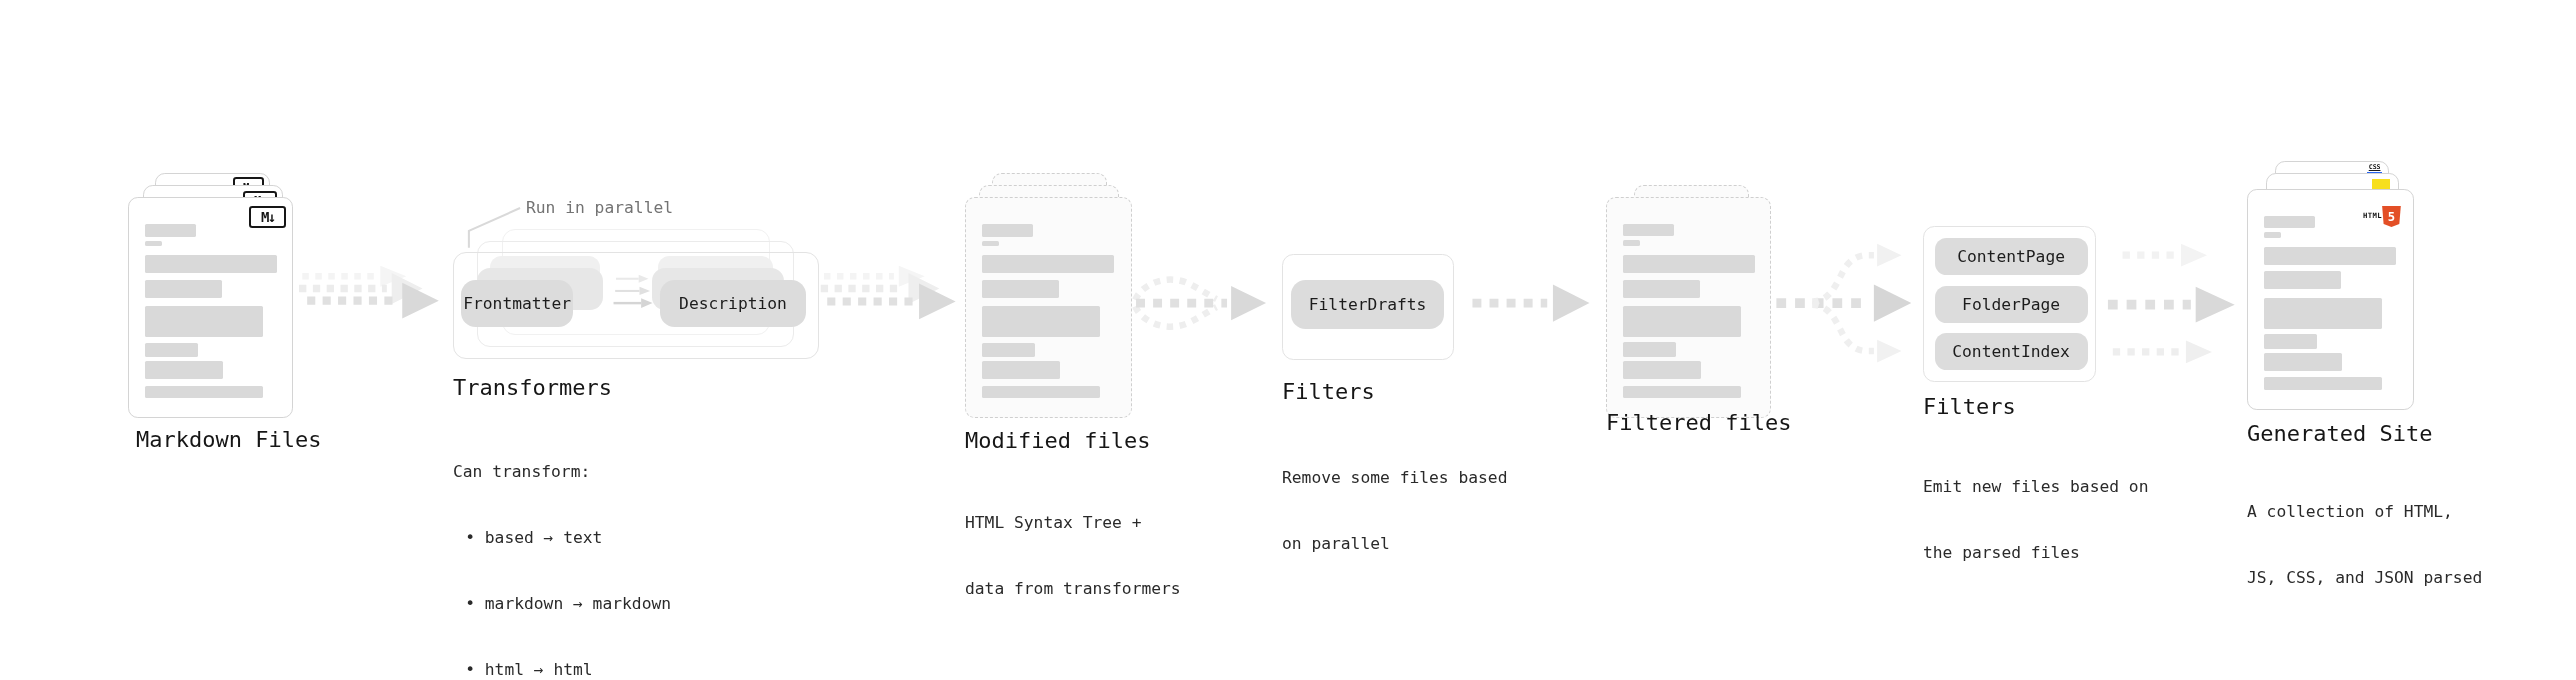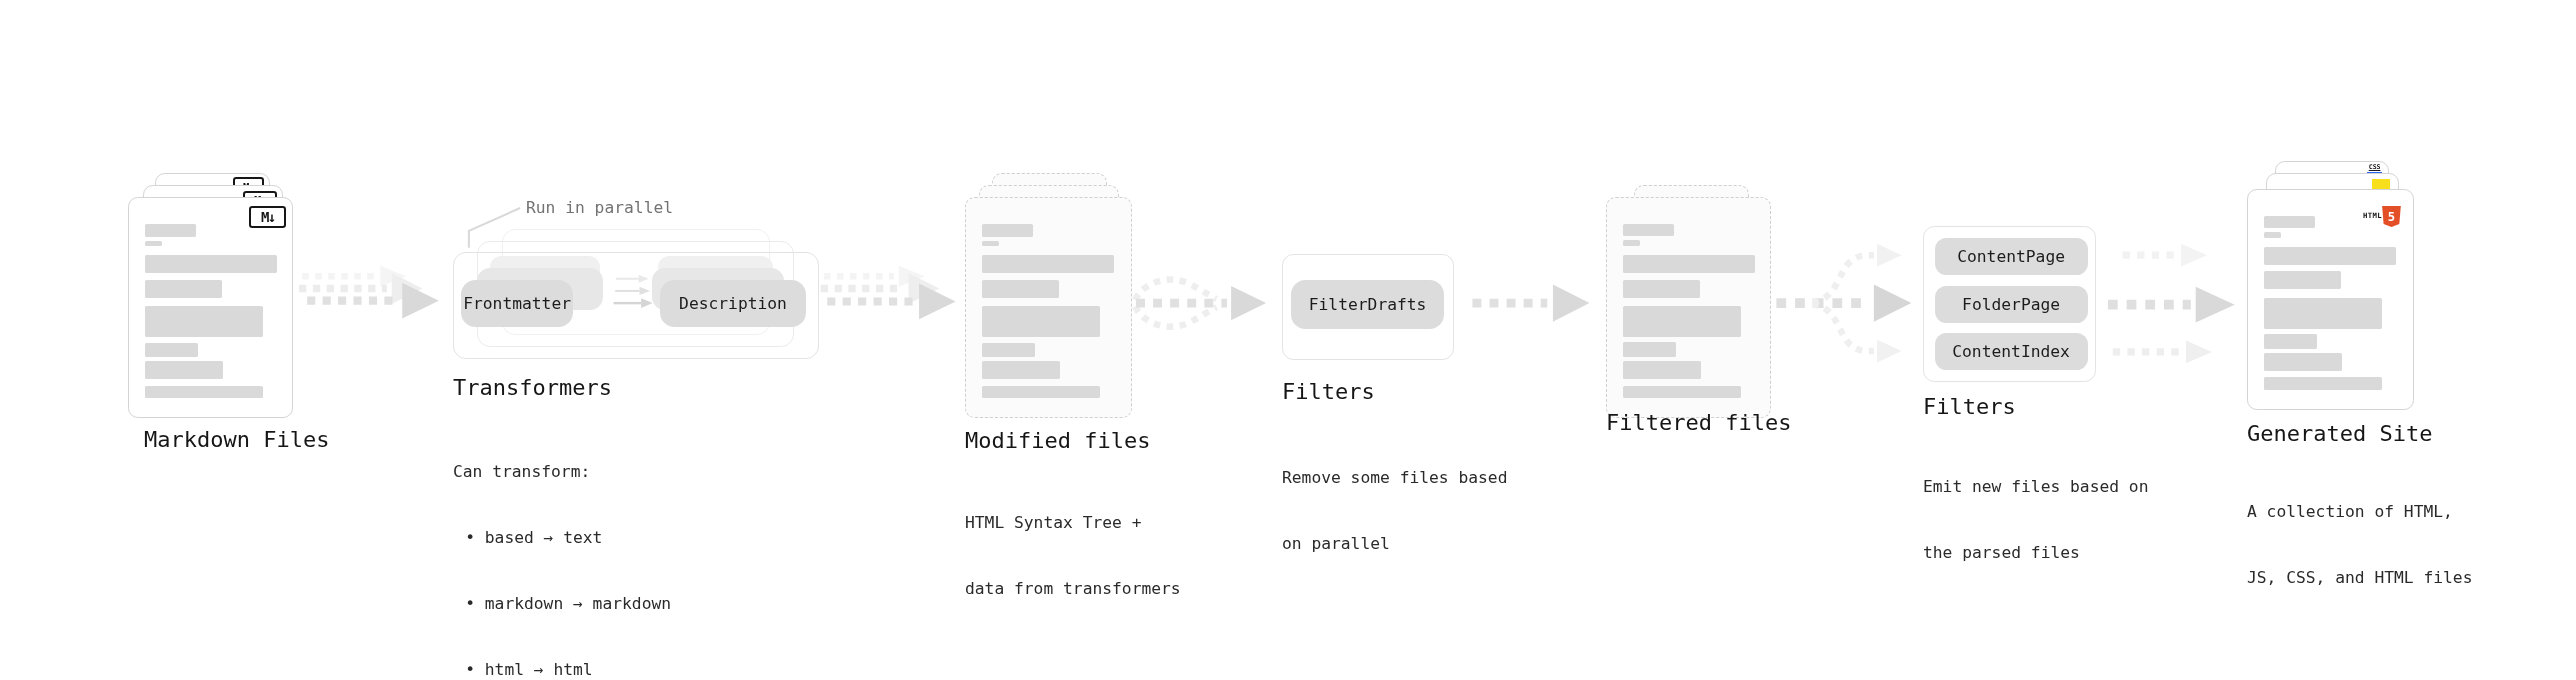--- a/index.html
+++ b/index.html
@@ -129,21 +129,21 @@
       <div class="bar b2"></div>
       <div class="bar b3"></div>
       <div class="bar b4"></div>
       <div class="bar b5"></div>
       <div class="bar b6"></div>
       <div class="bar b7"></div>
       <div class="bar b8"></div>
     </div>
   </div>
 </div>
-<div class="title" style="left:144px;top:427px;">Markdown Files</div>
+<div class="title" style="left:136px;top:427px;">Markdown Files</div>
 
 <div class="annot" style="left:526px;top:198px;">Run in parallel</div>
 <div class="abs" style="left:453px;top:229px;width:390px;height:134px;">
   <div class="frame back" style="left:49px;top:0;width:268px;height:106px;"></div>
   <div class="frame mid" style="left:24.4px;top:12.2px;width:317px;height:106px;"></div>
   <div class="frame" style="left:0;top:23px;width:366px;height:107px;"></div>
   <div class="pill back" style="left:37px;top:27px;width:110px;height:39px;"></div>
   <div class="pill mid" style="left:24.4px;top:39px;width:126px;height:42px;"></div>
   <div class="pill" style="left:8.1px;top:51px;width:112px;height:47px;">Frontmatter</div>
   <div class="pill back" style="left:205px;top:27px;width:115px;height:39px;"></div>
@@ -240,15 +240,15 @@
       <div class="bar b5"></div>
       <div class="bar b6"></div>
       <div class="bar b7"></div>
       <div class="bar b8"></div>
     </div>
   </div>
 </div>
 <div class="title" style="left:2247px;top:421px;text-align:right;">Generated Site</div>
 <div class="sub" style="left:2247px;top:457px;">
   <div>A collection of HTML,</div>
-  <div>JS, CSS, and HTML files</div>
+  <div>JS, CSS, and JSON parsed</div>
 </div>
 
 
 </body></html>

